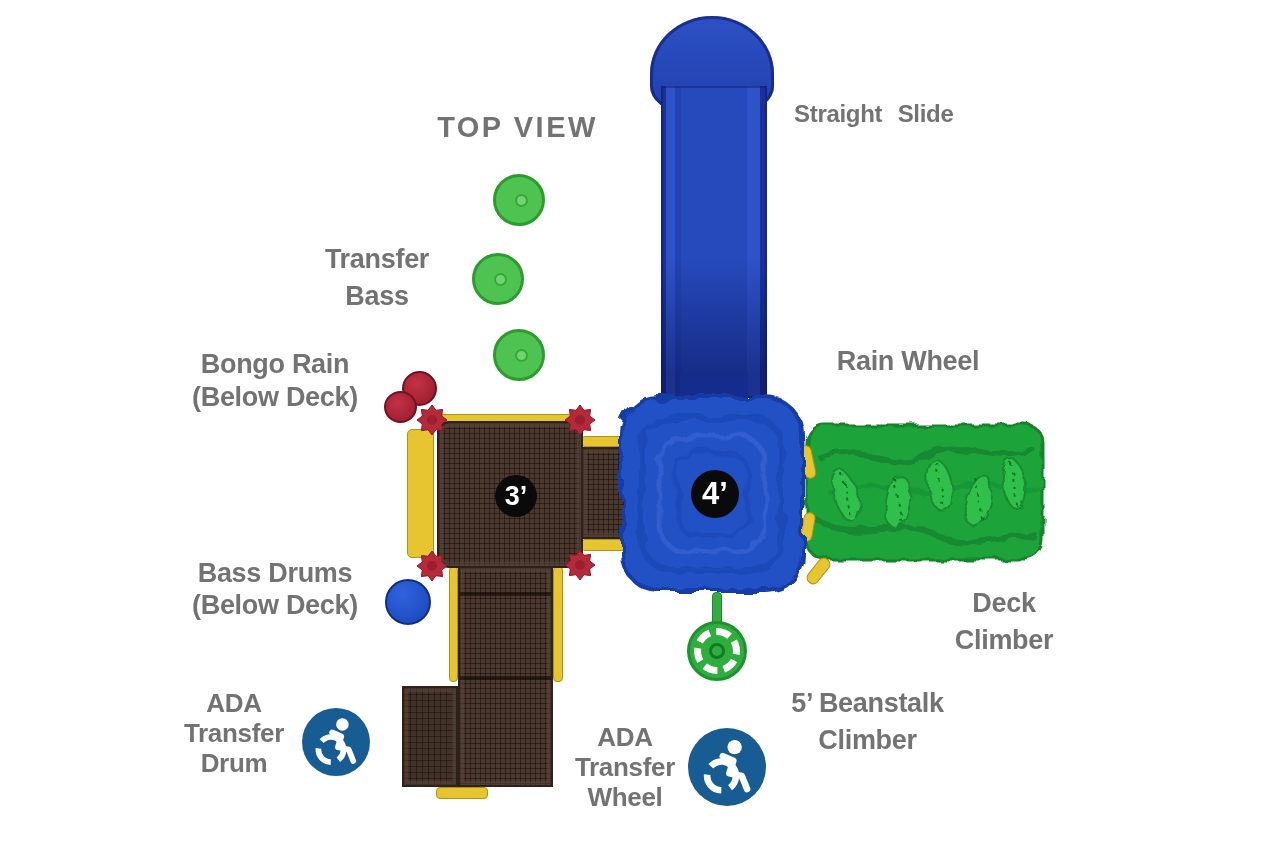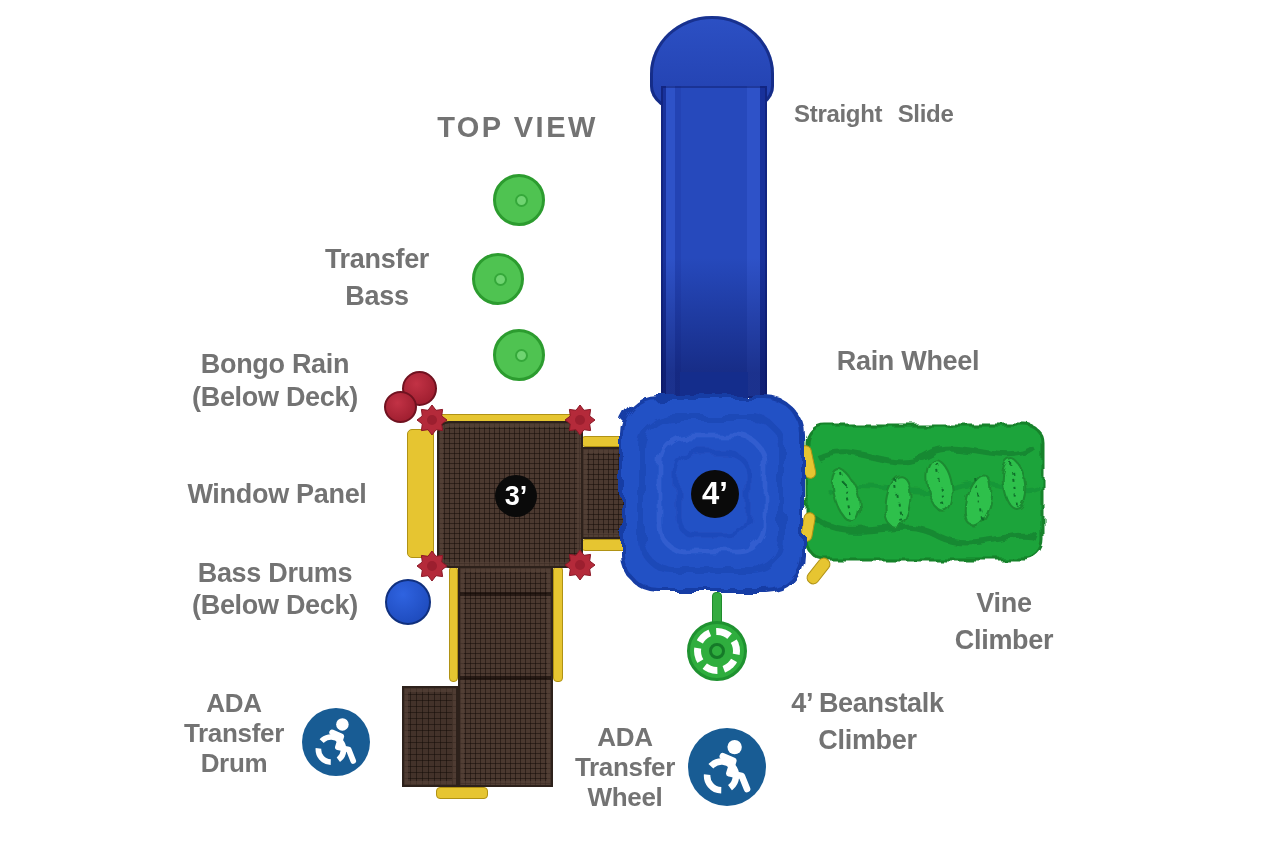--- a/index.html
+++ b/index.html
@@ -185,32 +185,31 @@
   <div class="lbl title" style="left:430px;top:111px;width:175px;">TOP VIEW</div>
   <div class="lbl" style="left:794px;top:97px;width:200px;font-size:24px;word-spacing:9px;white-space:nowrap;text-align:left;">Straight Slide</div>
   <div class="lbl" style="left:297px;top:241px;width:160px;line-height:37px;">
     <div>Transfer</div>
     <div>Bass</div>
   </div>
   <div class="lbl" style="left:172px;top:348px;width:206px;">
     <div>Bongo Rain</div>
     <div>(Below Deck)</div>
   </div>
-  <div class="lbl" style="left:177px;top:478px;width:200px;">Window Panel</div>
   <div class="lbl" style="left:175px;top:557px;width:200px;line-height:32px;">
     <div>Bass Drums</div>
     <div>(Below Deck)</div>
   </div>
   <div class="lbl" style="left:828px;top:345px;width:160px;white-space:nowrap;">Rain Wheel</div>
   <div class="lbl" style="left:934px;top:585px;width:140px;line-height:37px;">
-    <div>Vine</div>
+    <div>Deck</div>
     <div>Climber</div>
   </div>
   <div class="lbl" style="left:770px;top:685px;width:195px;line-height:37px;">
-    <div>4’ Beanstalk</div>
+    <div>5’ Beanstalk</div>
     <div>Climber</div>
   </div>
   <div class="lbl" style="left:164px;top:688px;width:140px;line-height:30px;font-size:26px;">
     <div>ADA</div>
     <div>Transfer</div>
     <div>Drum</div>
   </div>
   <div class="lbl" style="left:555px;top:722px;width:140px;line-height:30px;font-size:26px;">
     <div>ADA</div>
     <div>Transfer</div>

